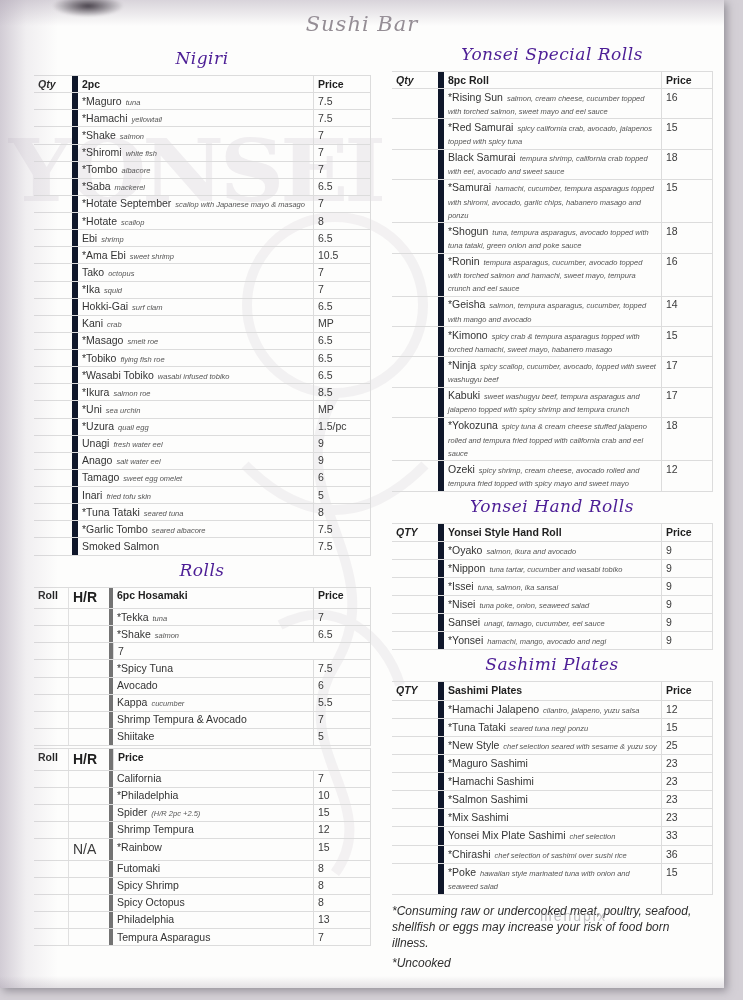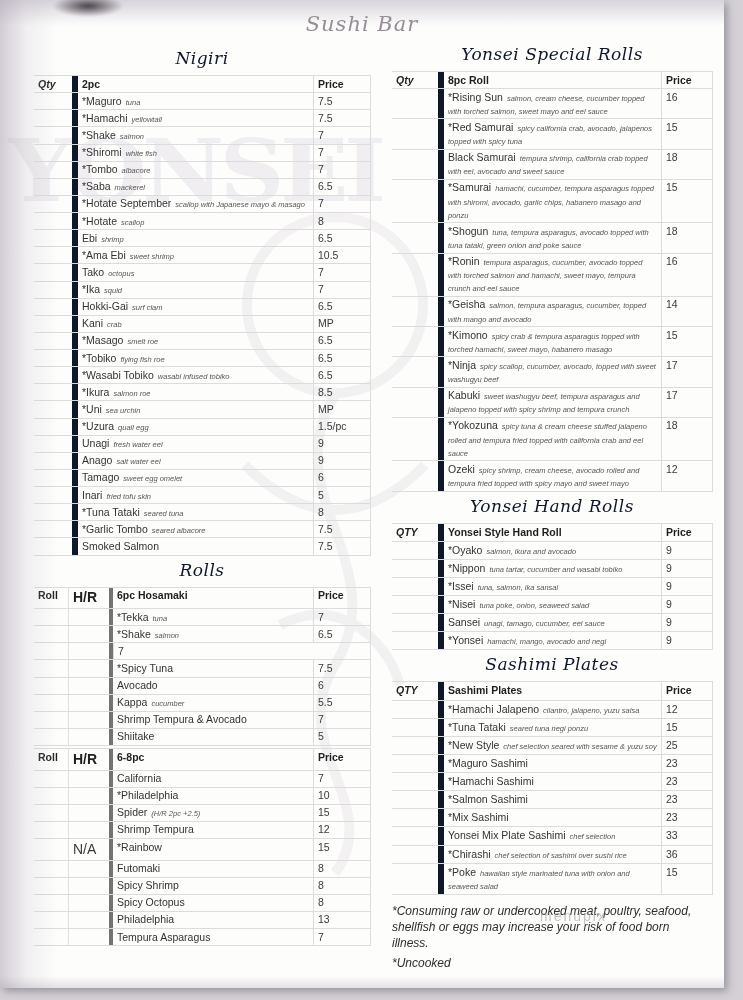--- a/index.html
+++ b/index.html
@@ -29,21 +29,21 @@
     font-size:14px; letter-spacing:2px; color:rgba(150,148,152,0.55); }
 
   .page-title { position:absolute; left:0; top:12px; width:724px; text-align:center; z-index:1;
     font-family:"DejaVu Serif", serif; font-style:italic; font-size:21px; color:#948d94; letter-spacing:1px; }
 
   .col { position:absolute; z-index:1; }
   .col-left  { left:34px;  top:44px; width:336px; }
   .col-right { left:392px; top:40px; width:320px; }
 
   .section-title { text-align:center; font-family:"DejaVu Serif", serif; font-style:italic;
-    font-size:17px; color:#0f172a; letter-spacing:0.5px; margin:4px 0 7px 0; }
+    font-size:17px; color:#4c1d95; letter-spacing:0.5px; margin:4px 0 7px 0; }
 
   .menu-table { width:100%; border-top:1px solid #dcdcdc; border-right:1px solid #dcdcdc; margin-bottom:2px; }
   .row { display:flex; align-items:stretch; border-bottom:1px solid #dcdcdc; }
   .cell { padding:1.5px 4px; font-size:10.5px; line-height:1.25; }
   .qty  { flex:0 0 30px; border-right:6px solid #0f172a;font-style:italic; }
   .rollc{ flex:0 0 26px; border-right:1px solid #e0e0e0; }
   .hrc  { flex:0 0 32px; border-right:4px solid #737373; font-size:14px; }
   .nm   { flex:1 1 auto; min-width:0; }
   .pr   { flex:0 0 48px; border-left:1px solid #dcdcdc; }
   .head .cell { font-weight:bold; color:#1f1f1f; }
@@ -316,21 +316,20 @@
               <div class="cell nm"><span class="name">Shiitake</span><span class="desc"></span></div>
               <div class="cell pr">5</div>
             </div>
           </div>
       </div>
 
       <div class="menu-table">
         <div class="row head">
           <div class="cell rollc">Roll</div>
           <div class="cell hrc">H/R</div>
-          <div class="cell nm">6-8pc</div>
           <div class="cell pr">Price</div>
         </div>
         <div>
 
             <div class="row">
               <div class="cell rollc"></div>
               <div class="cell hrc"></div>
               <div class="cell nm"><span class="name">California</span><span class="desc"></span></div>
               <div class="cell pr">7</div>
             </div>

